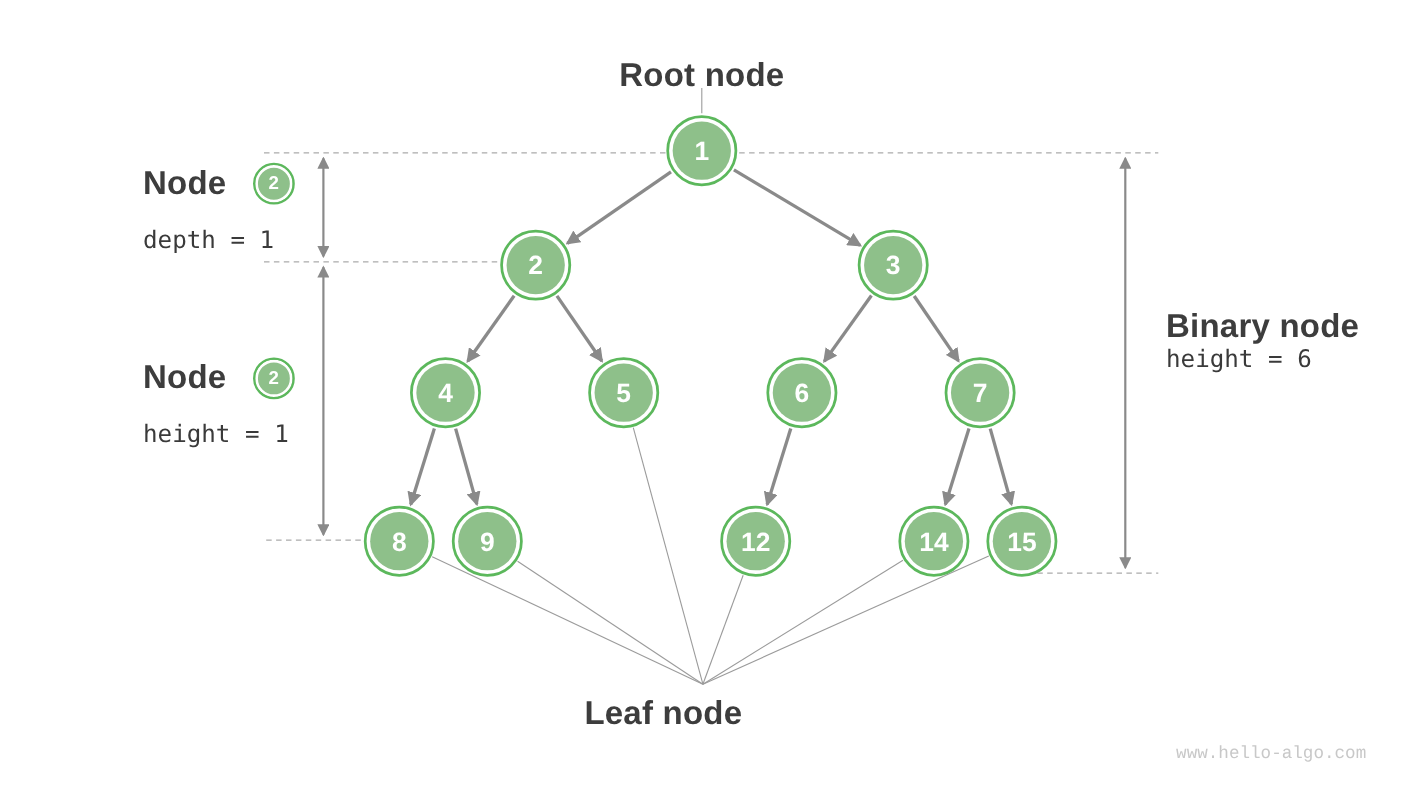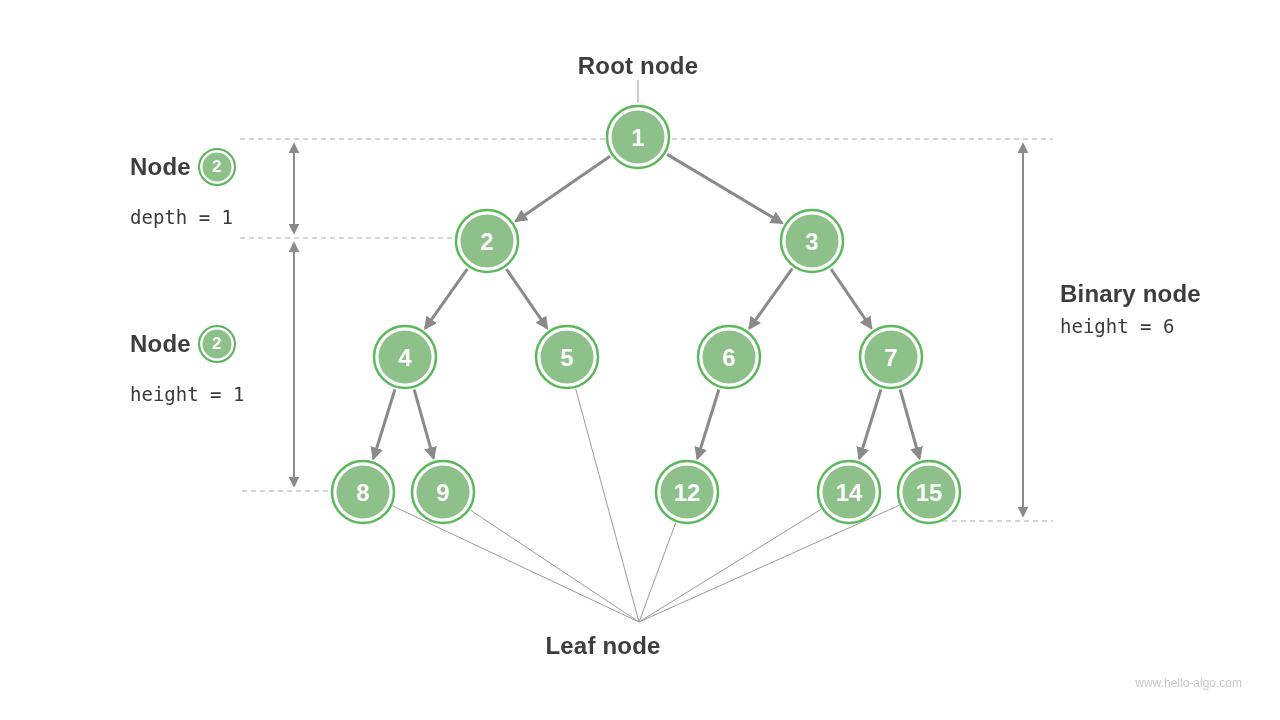--- a/index.html
+++ b/index.html
@@ -1,27 +1,27 @@
 <!DOCTYPE html>
 <html><head>
 <meta charset="utf-8">
 <style>
   html,body{margin:0;padding:0;background:#ffffff;}
   .stage{position:relative;width:1280px;height:720px;background:#ffffff;overflow:hidden;
          font-family:"Liberation Sans",sans-serif;}
   .stage svg{position:absolute;left:0;top:0;}
   .txt{position:absolute;white-space:nowrap;}
-  .label-bold{font-weight:700;font-size:24px;color:#3d3d3d;letter-spacing:.2px;}
-  .mono{font-family:"DejaVu Sans Mono","Liberation Mono",monospace;font-size:19px;color:#3a3a3a;}
+  .label-bold{font-weight:700;font-size:30px;color:#3d3d3d;letter-spacing:.2px;}
+  .mono{font-family:"DejaVu Sans Mono","Liberation Mono",monospace;font-size:22px;color:#3a3a3a;}
   .center-x{transform:translateX(-50%);}
-  .anno-row{display:flex;align-items:center;gap:7px;}
+  .anno-row{display:flex;align-items:center;gap:24px;}
   .badge{display:flex;align-items:center;justify-content:center;width:34px;height:34px;
          border-radius:50%;background:#8EC08A;border:2.5px solid #5CB85C;
          box-shadow:inset 0 0 0 2.5px #ffffff;color:#ffffff;font-weight:700;font-size:17px;}
-  .watermark{font-family:Liberation Sans, sans-serif;font-size:12px;color:#c8c8c8;}
+  .watermark{font-family:Liberation Mono, monospace;font-size:16px;color:#c8c8c8;}
   .node-num{font-family:"Liberation Sans",sans-serif;font-weight:700;font-size:24px;fill:#ffffff;}
 </style>
 </head>
 <body>
 
 <div class="stage">
 
   <svg width="1280" height="720" viewBox="0 0 1280 720">
     <defs>
       <marker id="edgeArrow" markerUnits="userSpaceOnUse" markerWidth="13" markerHeight="13" viewBox="0 0 10 10" refX="8.5" refY="5" orient="auto-start-reverse">

